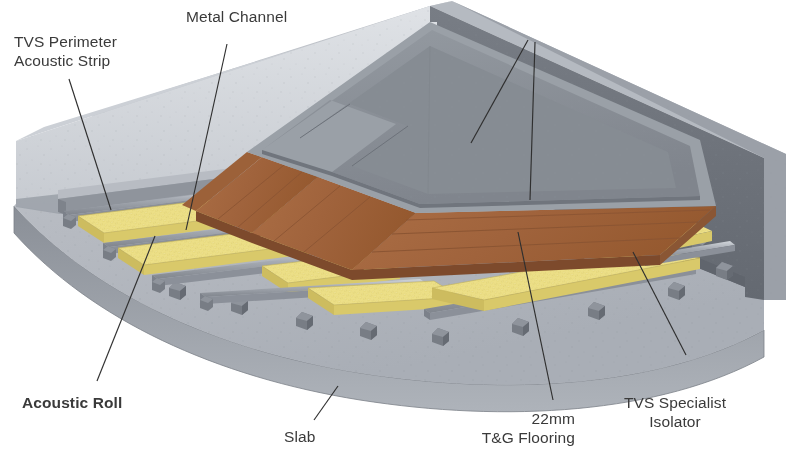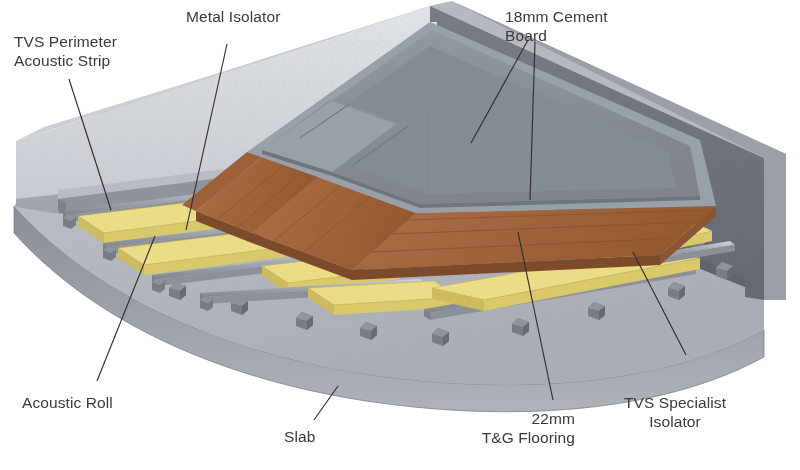--- a/index.html
+++ b/index.html
@@ -328,26 +328,24 @@
     <polyline points="155,236 97,381"></polyline>
     <polyline points="338,386 314,420"></polyline>
     <polyline points="518,232 553,400"></polyline>
     <polyline points="633,252 686,355"></polyline>
   </g>
 </svg>
 
 <div class="label lbl-l" style="left:14px;top:33px;">TVS Perimeter
 Acoustic Strip</div>
 
-<div class="label lbl-l" style="left:186px;top:8px;">Metal Isolator</div>
-
-<div class="label lbl-l" style="left:505px;top:8px;">18mm Cement
-Board</div>
-
-<div class="label lbl-l" style="left:22px;top:394px;">Acoustic Roll</div>
+<div class="label lbl-l" style="left:186px;top:8px;">Metal Channel</div>
+
+
+<div class="label lbl-l" style="left:22px;top:394px;font-weight:bold;">Acoustic Roll</div>
 
 <div class="label lbl-l" style="left:284px;top:428px;">Slab</div>
 
 <div class="label lbl-c" style="left:435px;top:410px;width:140px;text-align:right;">22mm
 T&amp;G Flooring</div>
 
 <div class="label lbl-c" style="left:605px;top:366px;width:140px;margin-top:28px;">TVS Specialist
 Isolator</div>
 
 </div>

